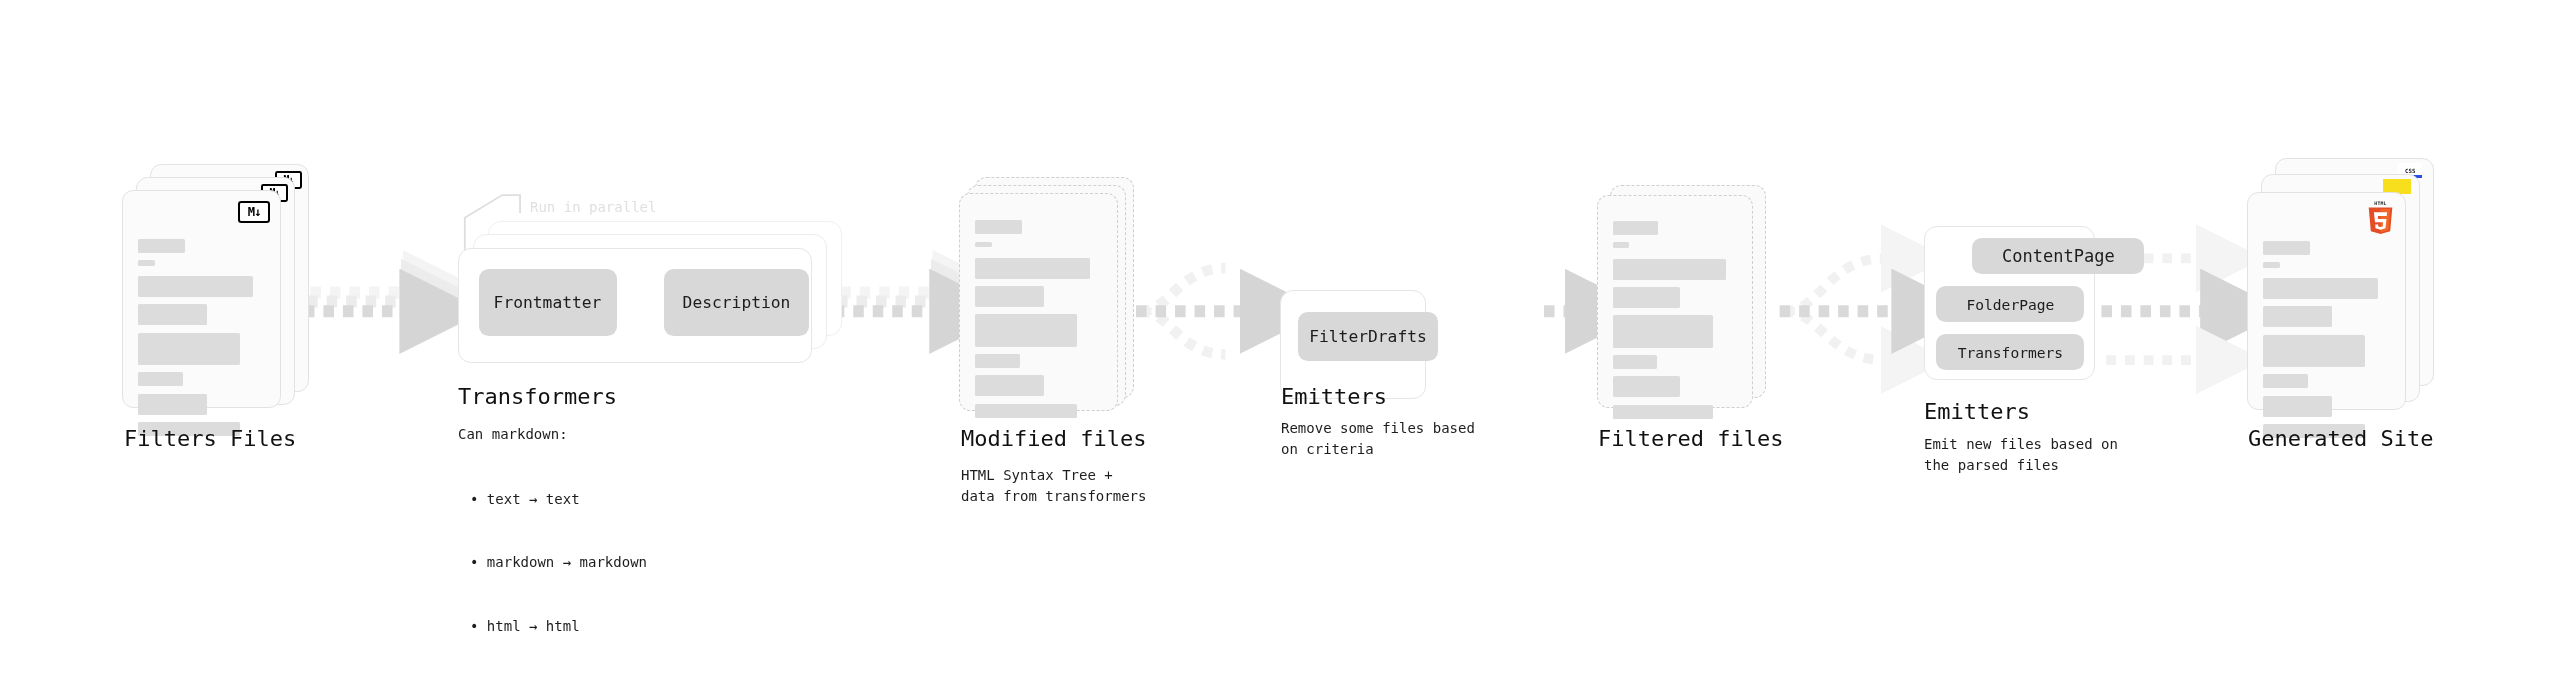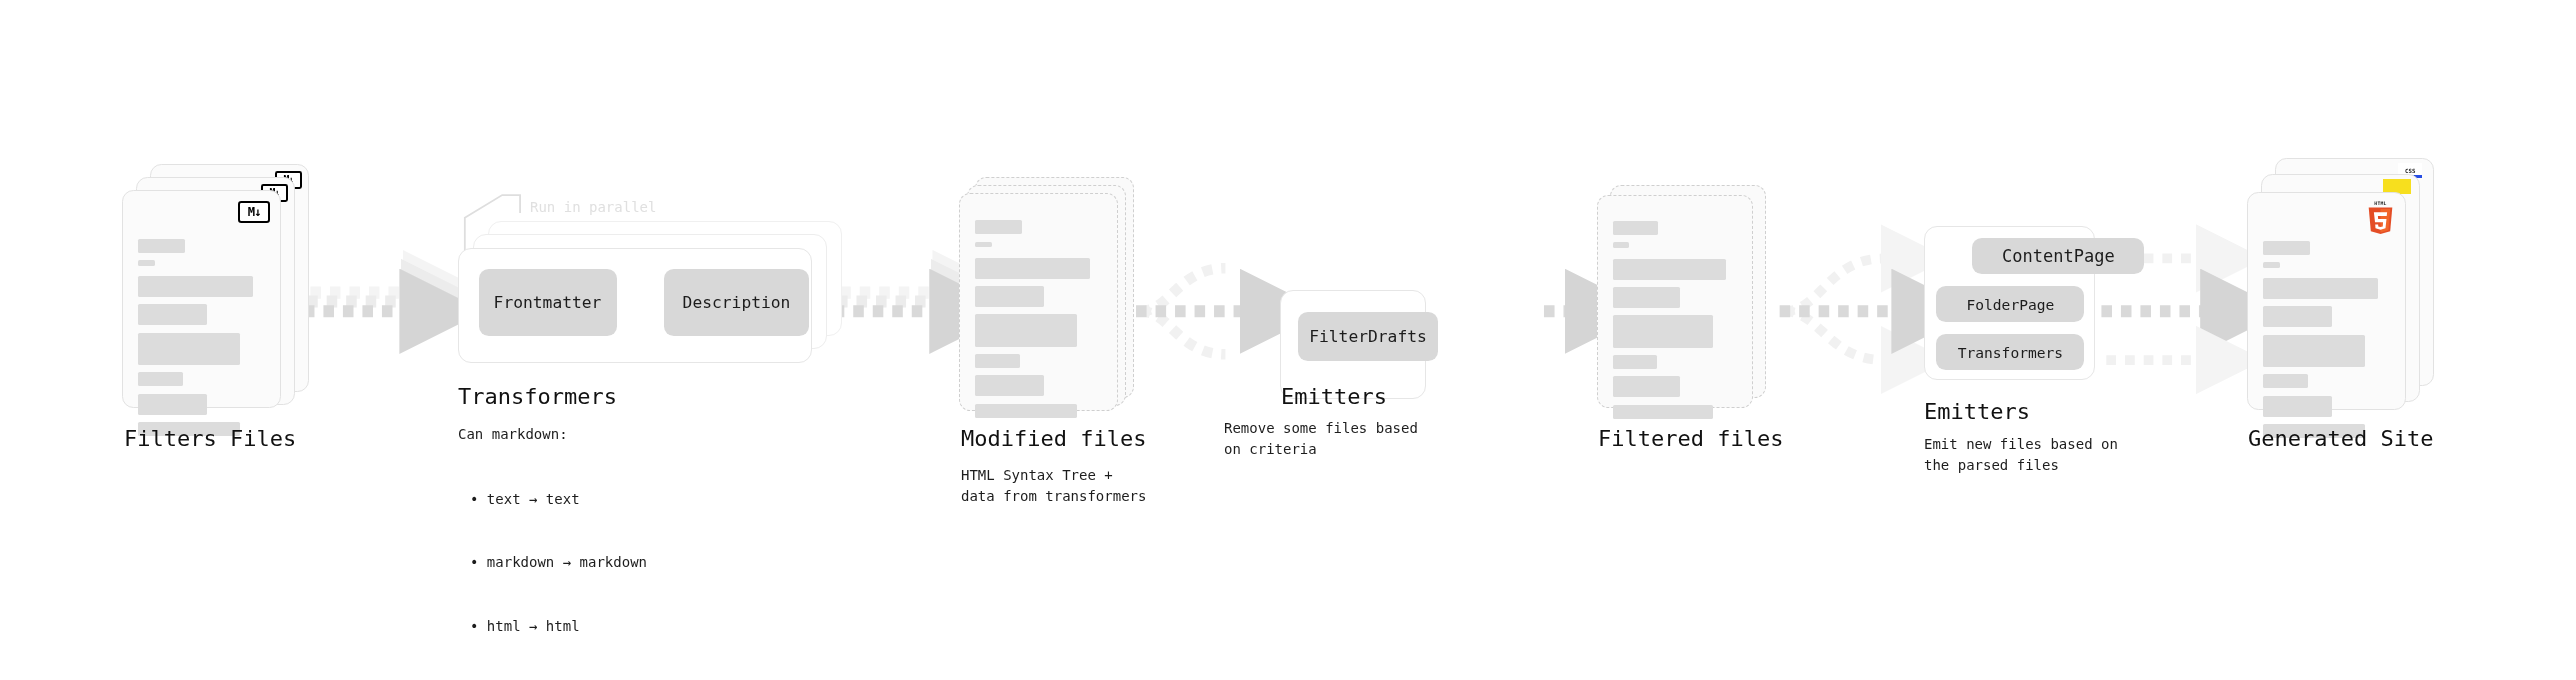--- a/index.html
+++ b/index.html
@@ -280,21 +280,21 @@
     </div>
   </div>
   <div class="title" style="left:961px; top:426px;">Modified files</div>
   <div class="subtitle" style="left:961px; top:465px;">HTML Syntax Tree +
 data from transformers</div>
 
   <div class="groupbox" style="left:1280px; top:254px; width:146px; height:109px;margin-top:36px;">
     <div class="chip" style="left:17px; top:21px; width:140px; height:49px;">FilterDrafts</div>
   </div>
   <div class="title" style="left:1281px; top:384px;">Emitters</div>
-  <div class="subtitle" style="left:1224px; top:418px;">Remove some files based
+  <div class="subtitle" style="left:1281px; top:418px;">Remove some files based
 on criteria</div>
 
   <div class="docstack" style="left:1597px; top:185px; width:187px; height:236px;">
     <div class="doccard dashed" style="left:13px; top:0px; width:156px; height:213px;"></div>
     <div class="doccard dashed" style="left:0px; top:9.8px; width:156px; height:213px;">
       <div class="doc-lines" style="top:12%;">
         <div class="bar" style="width:36%; height:14px;"></div>
         <div class="bar" style="width:13%; height:5.7px; margin-bottom:10.6px;"></div>
         <div class="bar" style="width:89%; height:21px;"></div>
         <div class="bar" style="width:53%; height:21px;"></div>

